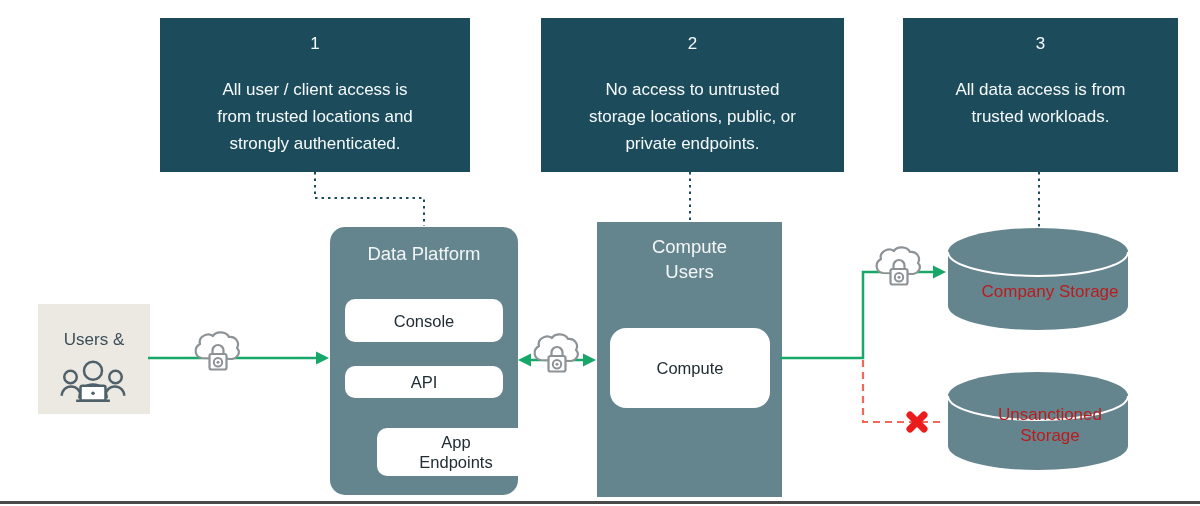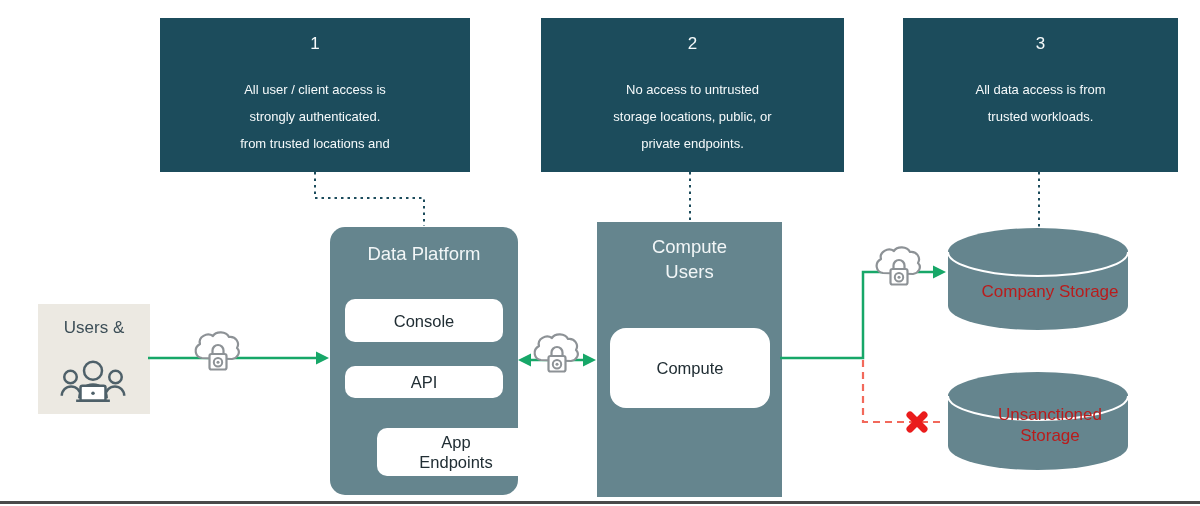--- a/index.html
+++ b/index.html
@@ -10,35 +10,35 @@
   html,body{margin:0;padding:0;background:#fff;}
   .canvas{
     position:relative; width:1200px; height:506px; background:#fff; overflow:hidden;
     font-family:"Liberation Sans", sans-serif;
   }
   .callout{
     position:absolute; background:var(--teal-dark); color:#F6FAFB; text-align:center;
     box-sizing:border-box; padding-top:16px;
   }
   .callout-number{font-size:17px; line-height:1.2; margin-bottom:22px;}
-  .callout-line{font-size:13px; line-height:27px;}
+  .callout-line{font-size:17px; line-height:27px;}
   .big-box{
     position:absolute; background:var(--slate); color:#fff; text-align:center;
     box-sizing:border-box;
   }
   .big-box-title{font-size:18.5px; line-height:25px; color:#F2F6F7; margin-top:14px;}
   .white-item{
     position:absolute; background:#fff; border-radius:10px; color:var(--text-dark);
     display:flex; flex-direction:column; align-items:center; justify-content:center;
     font-size:16.5px; line-height:20px; text-align:center;
   }
   .users-box{
     position:absolute; left:38px; top:304px; width:112px; height:110px;
     background:var(--beige); color:var(--users-text); text-align:center;
-    box-sizing:border-box; padding-top:12px; font-size:17px; line-height:24px;
+    box-sizing:border-box; padding-top:24px; font-size:17px; line-height:24px;
   }
   .cyl-label{
     position:absolute; width:204px; color:#b91c1c; text-align:center;
     font-size:17px; line-height:21px; z-index:3;
   }
   .bottom-bar{
     position:absolute; left:0; top:501px; width:1200px; height:3px;
     background:var(--bottom-bar); z-index:1;
   }
   .overlay{
@@ -62,22 +62,22 @@
   .x-line{stroke:var(--red-x); stroke-width:7; fill:none; stroke-linecap:round;}
 </style>
 </head>
 <body>
 
 <div class="canvas">
 
   <div class="callout" style="left:160px; top:18px; width:310px; height:154px;">
     <div class="callout-number">1</div>
     <div class="callout-line">All user / client access is</div>
+    <div class="callout-line">from trusted locations and</div>
     <div class="callout-line">strongly authenticated.</div>
-    <div class="callout-line">from trusted locations and</div>
   </div>
 
   <div class="callout" style="left:541px; top:18px; width:303px; height:154px;">
     <div class="callout-number">2</div>
     <div class="callout-line">No access to untrusted</div>
     <div class="callout-line">storage locations, public, or</div>
     <div class="callout-line">private endpoints.</div>
   </div>
 
   <div class="callout" style="left:903px; top:18px; width:275px; height:154px;">

